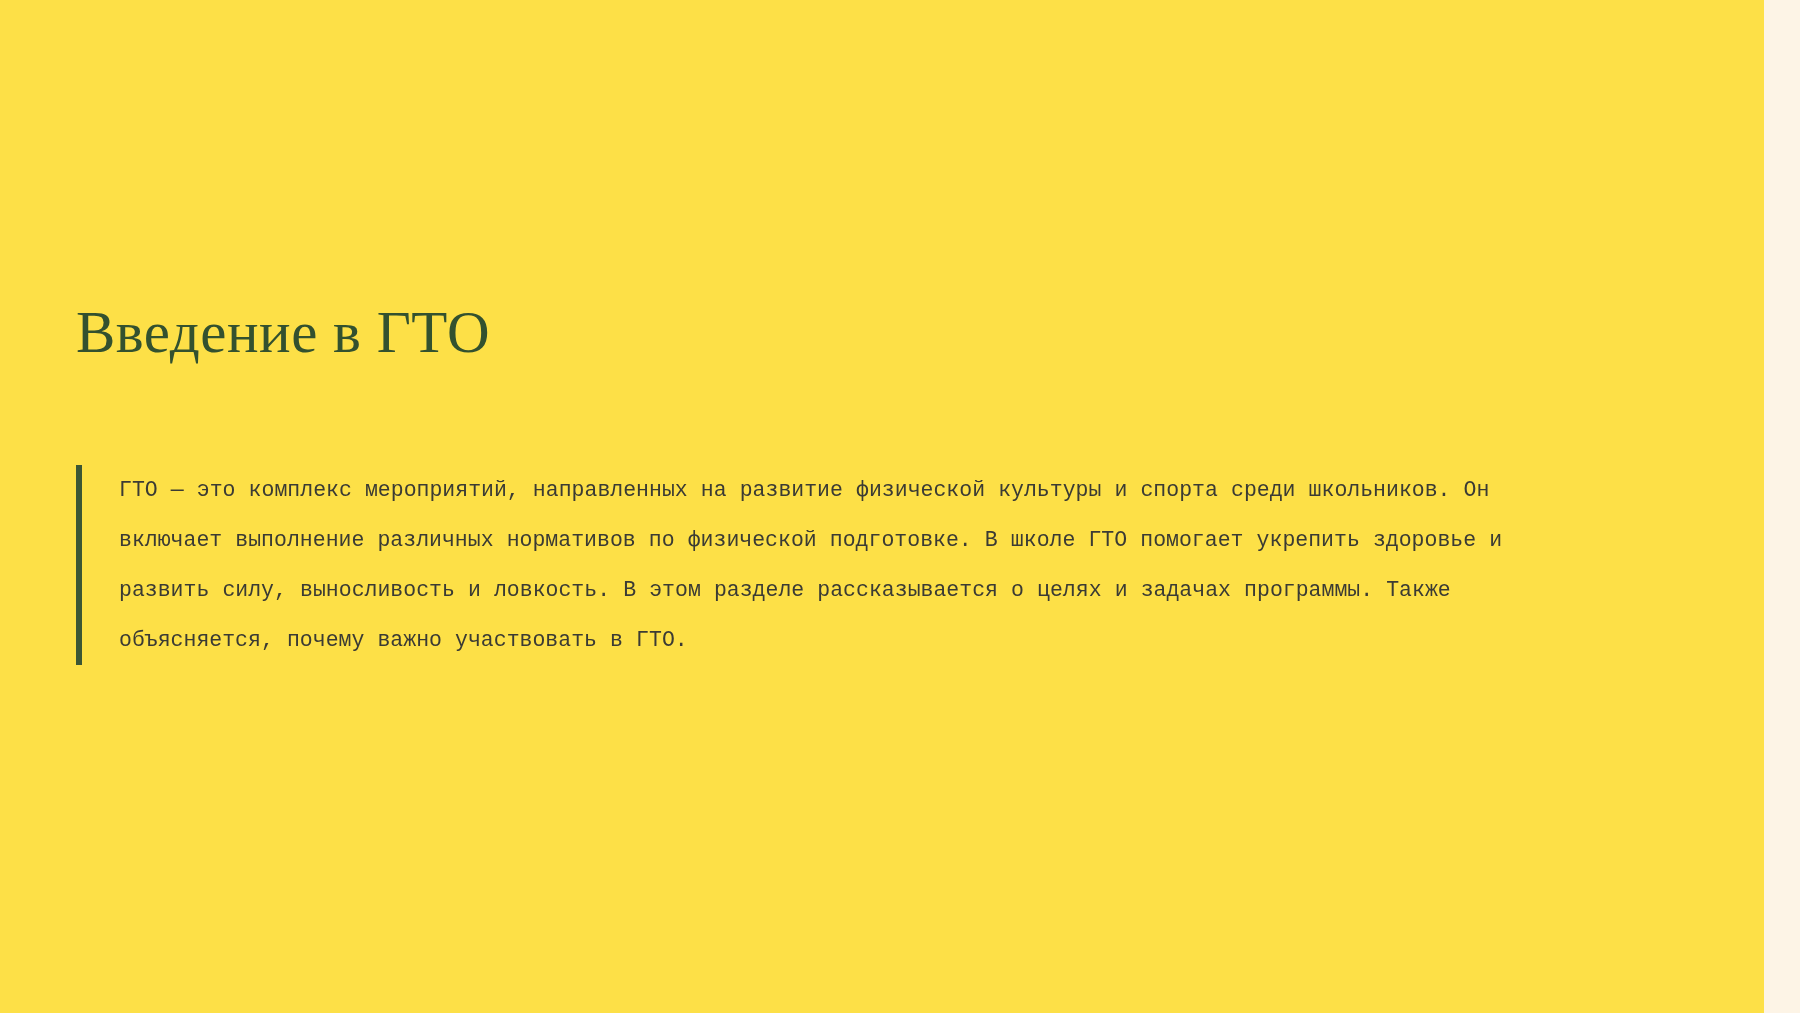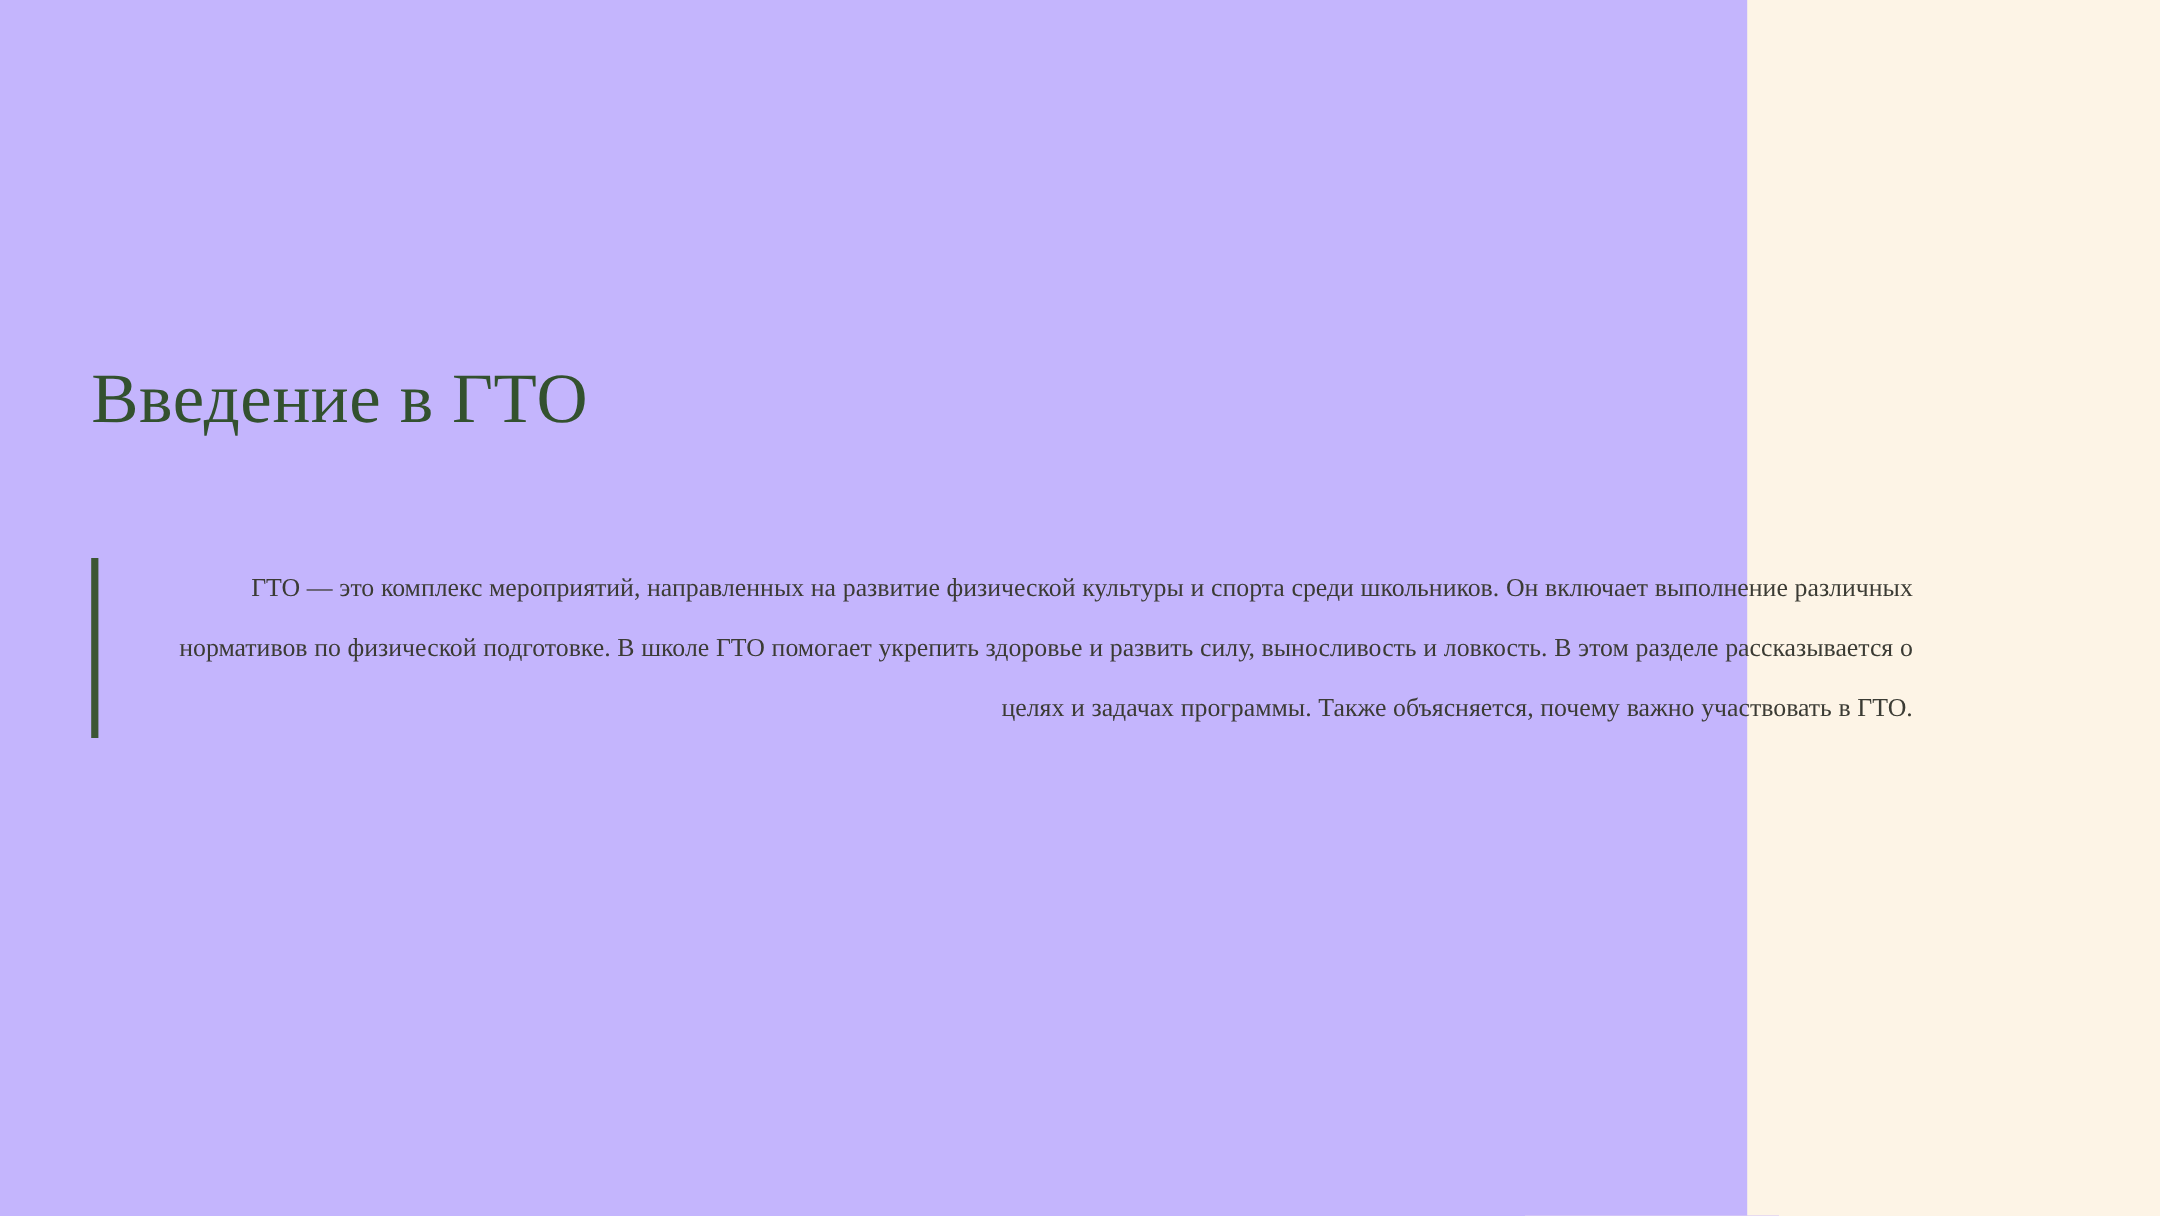--- a/index.html
+++ b/index.html
@@ -11,23 +11,23 @@
   body {
     width: 1800px;
     height: 1013px;
     background: #fdf4e6;
     font-family: "Liberation Sans", sans-serif;
     overflow: hidden;
   }
 
   #page {
     position: relative;
-    width: 1456px;
+    width: 1764px;
     height: 1013px;
-    background: #c4b5fd;
+    background: #fde047;
     box-sizing: border-box;
   }
 
   #content-block {
     position: absolute;
     left: 76px;
     top: 294px;
     width: 1660px;
   }
 
@@ -48,27 +48,27 @@
     margin: 0;
     padding: 0 0 0 37px;
     margin-top: 95px;
     border-left: 6px solid #3c5634;
     box-sizing: border-box;
   }
 
   #intro-paragraph {
     margin: 0;
     padding: 0;
-    font-family: Liberation Serif, serif;
+    font-family: Liberation Mono, monospace;
     font-weight: 400;
     font-size: 21.5px;
     line-height: 50px;
     color: #3b3b34;
     max-width: 1475px;
-    text-align: right;
+    text-align: left;
     word-spacing: 0.2px;
   }
 </style>
 </head>
 <body>
 
 <div id="page">
 
   <div id="content-block">
 

